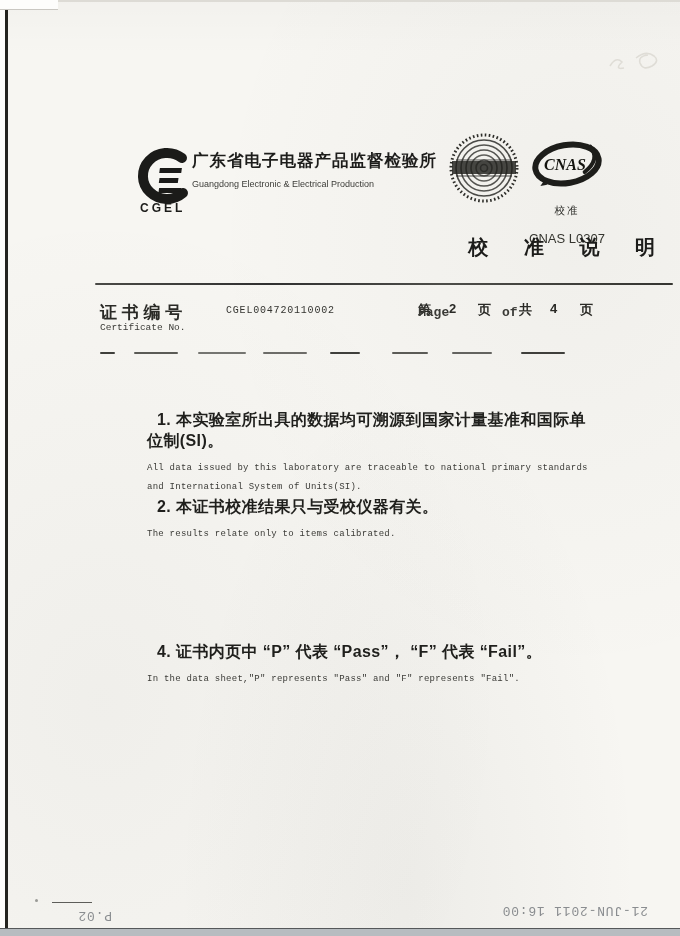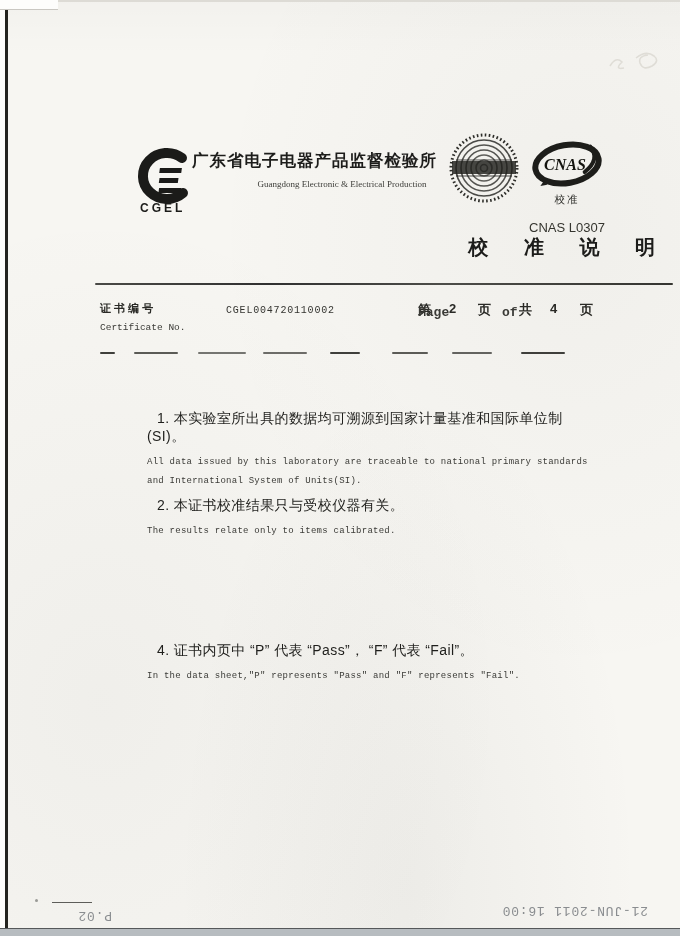--- a/index.html
+++ b/index.html
@@ -17,44 +17,44 @@
   .edge-left-white{position:absolute;left:0;top:0;bottom:0;width:5px;background:#fdfdfc;}
   .edge-left-line{position:absolute;left:5px;top:7px;bottom:4px;width:3px;background:#23231f;}
   .edge-top-notch{position:absolute;left:0;top:0;width:58px;height:9px;background:#fdfdfc;border-bottom:1px solid #c9c7c2;}
   .edge-top{position:absolute;left:58px;top:0;right:0;height:2px;background:#dddbd5;}
   .edge-bottom{position:absolute;left:0;bottom:0;right:0;height:8px;
     background:linear-gradient(180deg,#55585a 0 1px,#b7bcc0 1px 100%);}
   
   .logo{position:absolute;left:130px;top:146px;width:74px;height:76px;}
   .org{position:absolute;left:192px;top:150px;width:300px;}
   .org-zh{font-size:16.5px;font-weight:700;letter-spacing:1px;color:#1d1d1b;white-space:nowrap;}
-  .org-en{margin-top:5px;font-family:Liberation Serif, serif;font-size:9px;line-height:15px;color:#3c3c38;white-space:nowrap;text-align:center;}
+  .org-en{margin-top:5px;font-family:Liberation Sans, sans-serif;font-size:9px;line-height:15px;color:#3c3c38;white-space:nowrap;}
   .stamp{position:absolute;left:448px;top:131px;width:72px;height:74px;}
   .cnas{position:absolute;left:527px;top:139px;width:80px;text-align:center;}
-  .cnas-zh{margin-top:0;font-size:10.5px;color:#2e2e2a;letter-spacing:2px;}
+  .cnas-zh{margin-top:11px;font-size:10.5px;color:#2e2e2a;letter-spacing:2px;}
   .cnas-no{margin-top:13px;font-family:Liberation Sans, sans-serif;font-size:13px;color:#35352f;white-space:nowrap;}
   .squiggle{position:absolute;left:606px;top:46px;width:62px;height:32px;opacity:.55;}
   
   .title-wrap{position:absolute;left:70px;right:10px;top:234px;text-align:right;}
   .title-zh{font-size:20px;font-weight:700;letter-spacing:15px;color:#1c1c1a;}
   .title-en{margin-top:4px;font-family:"Liberation Mono",monospace;font-size:11px;letter-spacing:.5px;color:#2e2e2a;}
   .rule{position:absolute;left:95px;top:283px;width:578px;height:2px;
     background:linear-gradient(90deg,#4a4a46,#303030 30%,#4d4d49 60%,#353531);border-radius:1px;}
   
-  .cert-zh{position:absolute;left:100px;top:301px;font-size:11px;font-weight:600;color:#2a2a26;}
+  .cert-zh{position:absolute;left:100px;top:301px;font-size:17px;font-weight:600;color:#2a2a26;}
   .cert-en{position:absolute;left:100px;top:322px;font-family:"Liberation Mono",monospace;font-size:9.5px;color:#3a3a36;}
   .cert-no{position:absolute;left:226px;top:305px;font-family:"Liberation Mono",monospace;font-size:10px;letter-spacing:.8px;color:#33332f;}
   .pg{position:absolute;top:301px;font-size:13px;font-weight:600;color:#2a2a26;}
   .pg-en{position:absolute;top:305px;font-family:"Liberation Mono",monospace;font-size:13px;color:#3a3a36;font-weight:bold;}
   
   .dashrow{position:absolute;left:0;top:352px;width:680px;height:3px;}
   .dash{position:absolute;top:0;height:2px;background:#3f3f3b;border-radius:1px;}
   
   .item{position:absolute;left:147px;width:442px;}
-  .item .zh{font-size:14px;font-weight:400;letter-spacing:.4px;color:#1f1f1c;text-indent:10px;margin-bottom:7px;}
+  .item .zh{font-size:16px;font-weight:700;letter-spacing:.4px;color:#1f1f1c;text-indent:10px;margin-bottom:7px;}
   .item .en{font-family:"Liberation Mono",monospace;font-size:9px;letter-spacing:.25px;line-height:19px;color:#3b3b37;}
   
   .fax-time{position:absolute;left:486px;top:903px;width:162px;transform:rotate(180deg);
     font-family:"Liberation Mono",monospace;font-size:13px;letter-spacing:.8px;color:#8a8d90;text-align:left;}
   .fax-page{position:absolute;left:56px;top:908px;width:56px;transform:rotate(180deg);
     font-family:"Liberation Mono",monospace;font-size:13px;letter-spacing:.8px;color:#8a8d90;}
   .fax-dash{position:absolute;left:52px;top:902px;width:40px;height:1px;background:#5d5d59;}
   .fax-dot{position:absolute;left:35px;top:899px;width:3px;height:3px;background:#9a9a96;border-radius:50%;}
 </style>
 </head>

